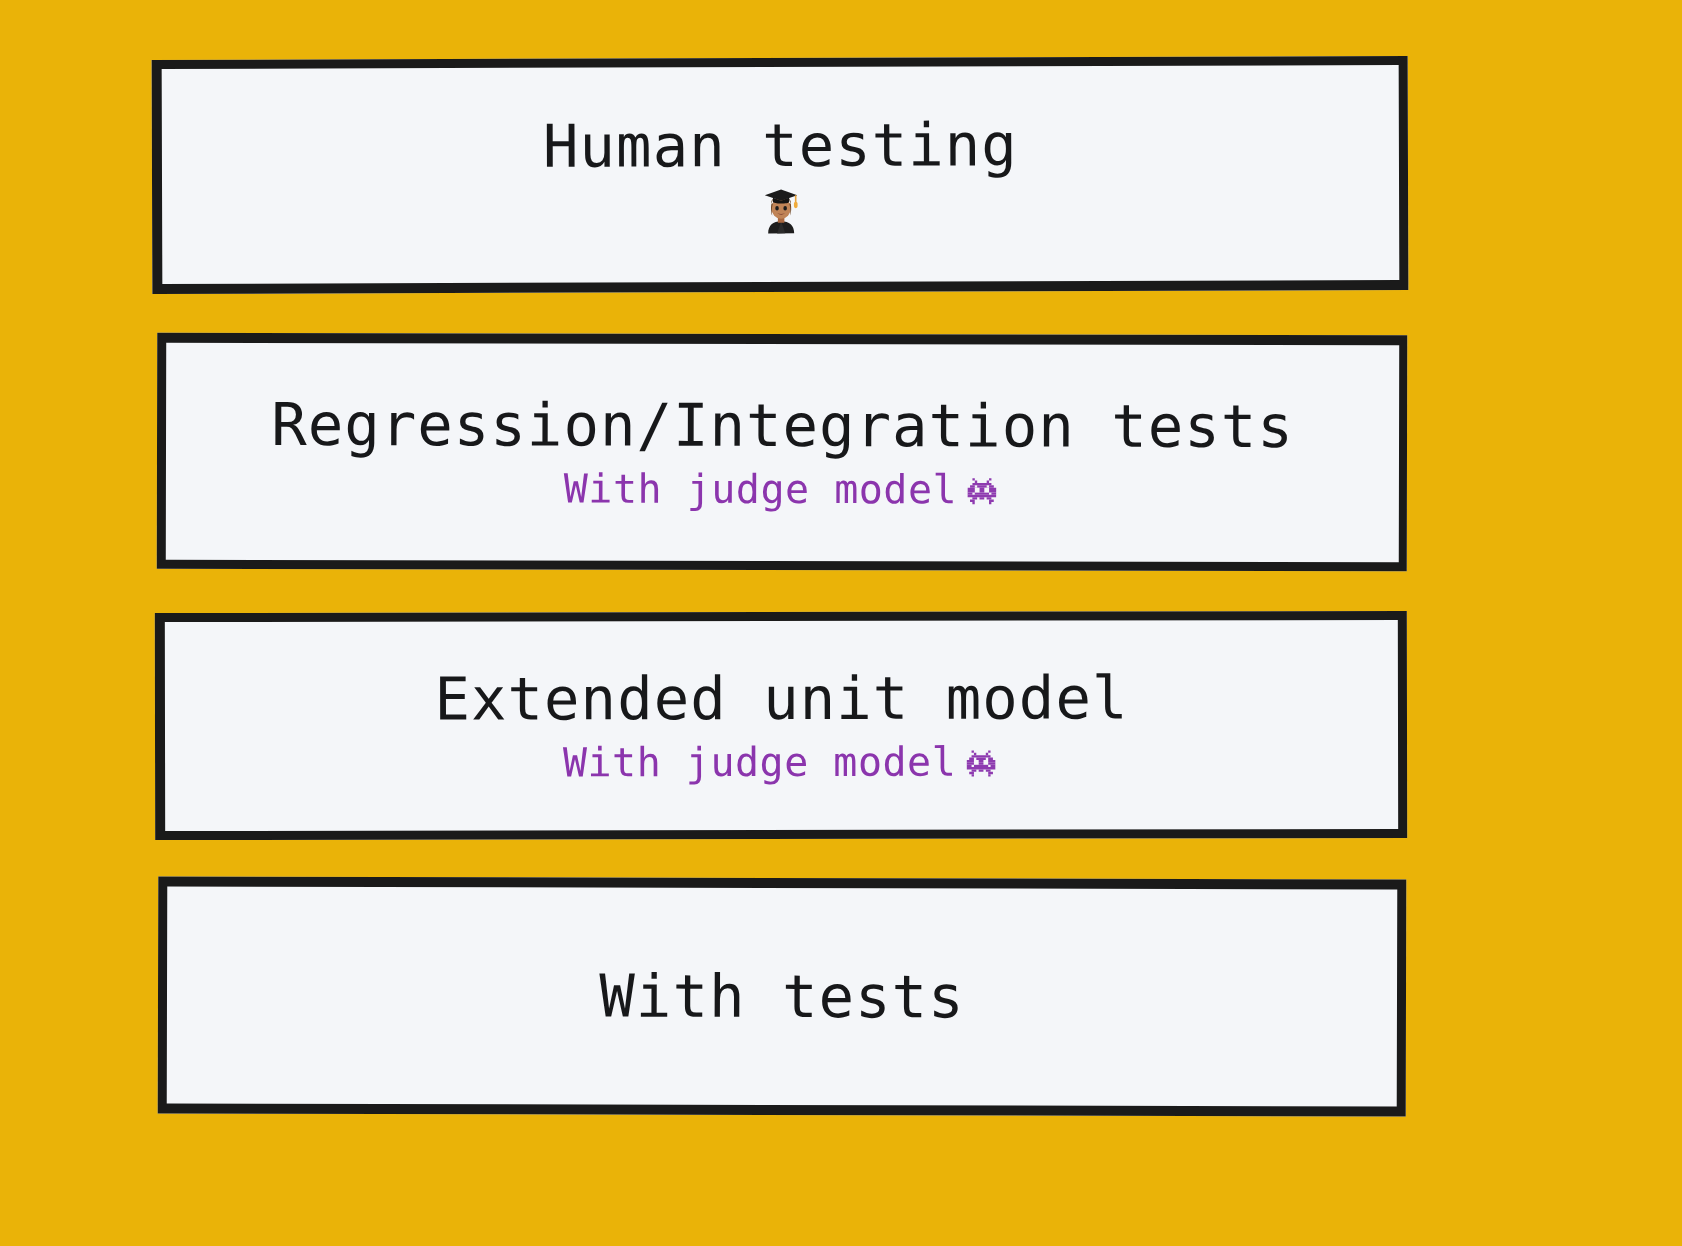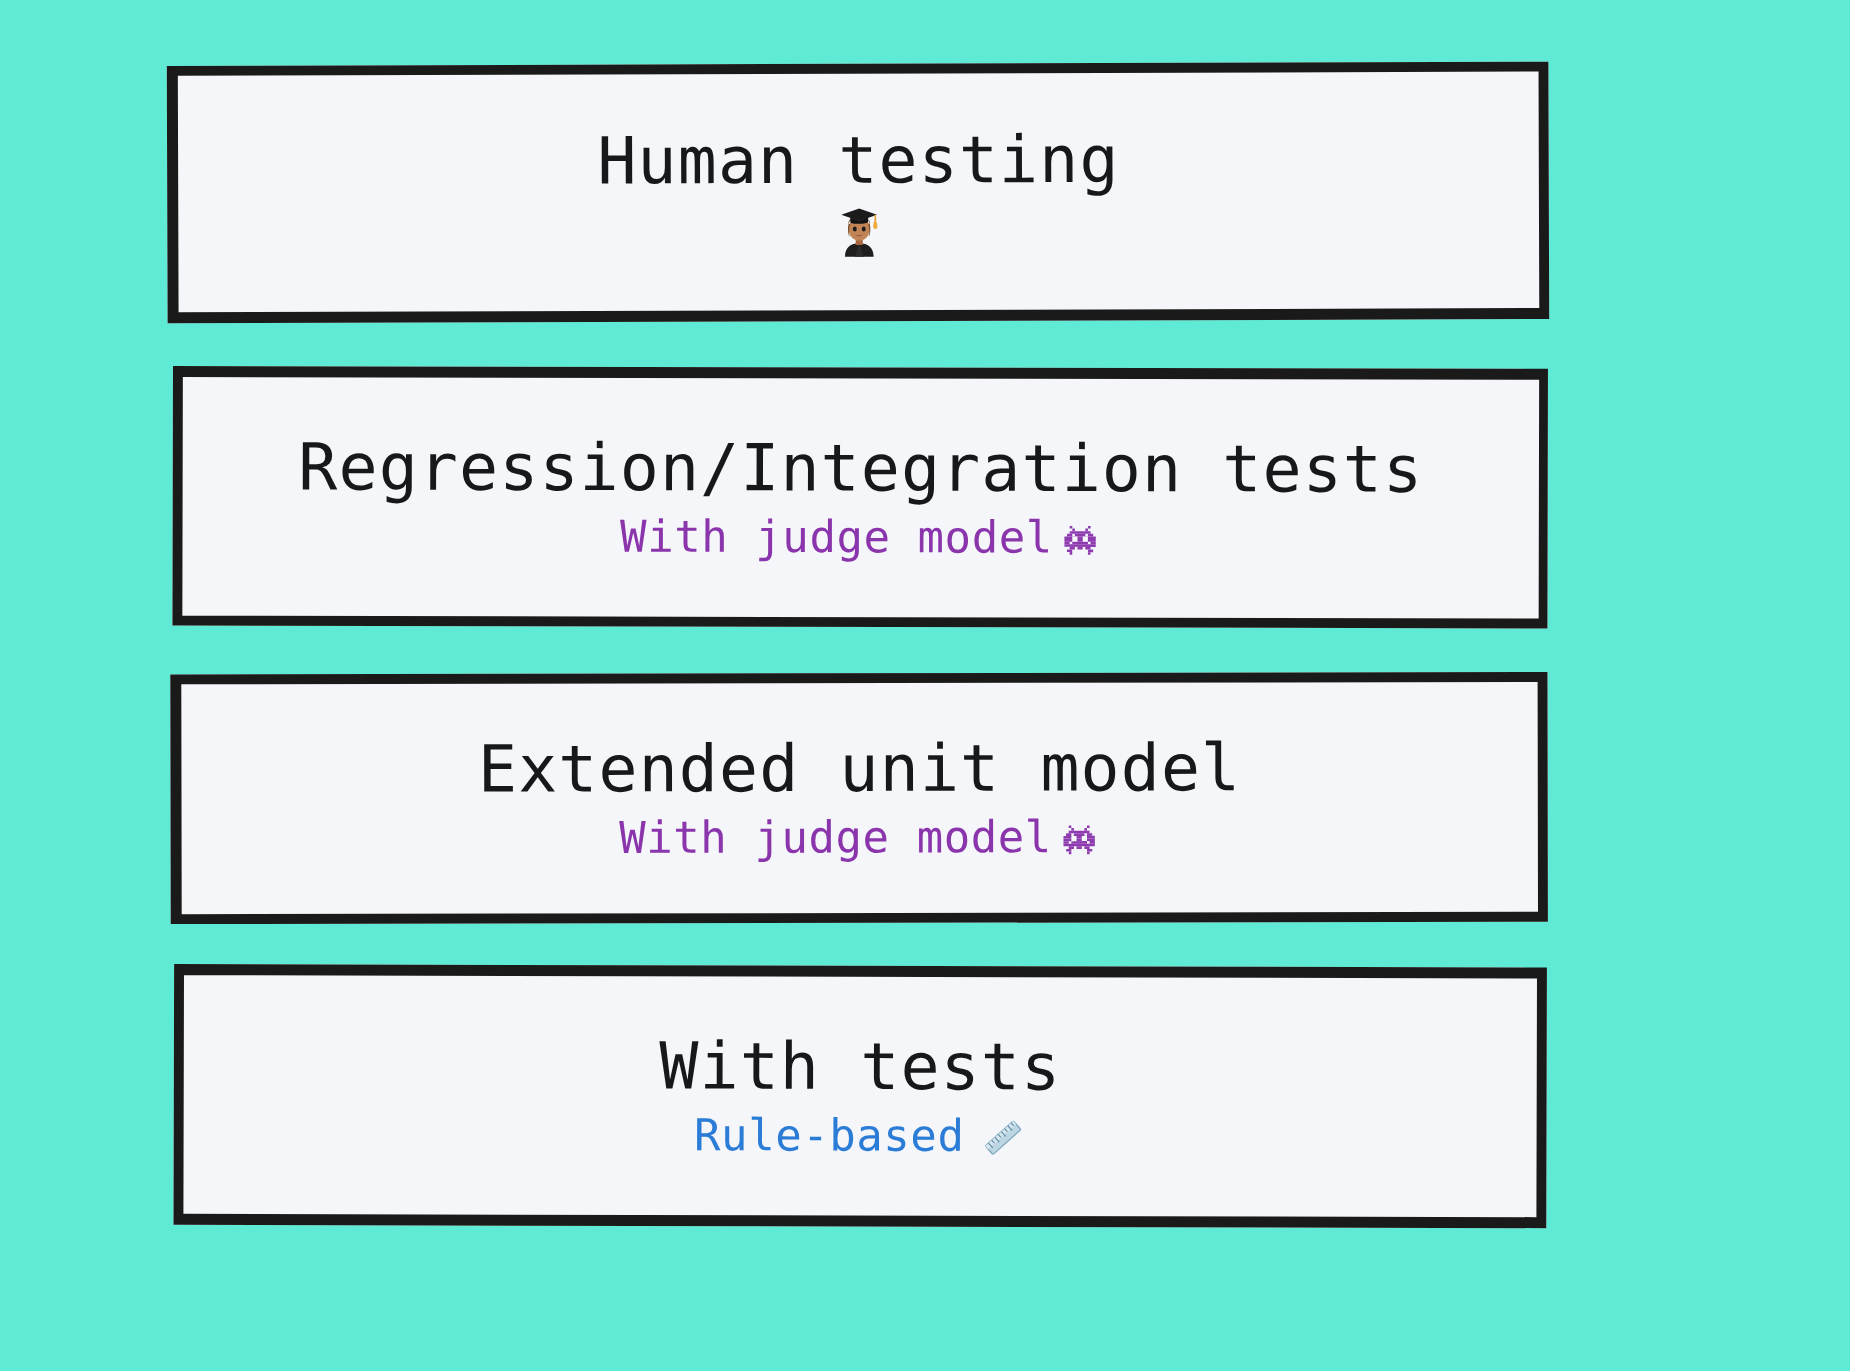--- a/index.html
+++ b/index.html
@@ -12,21 +12,21 @@
     width: 1682px;
     height: 1246px;
     overflow: hidden;
     font-family: "DejaVu Sans Mono", "Liberation Mono", monospace;
   }
 
   #canvas {
     position: relative;
     width: 1682px;
     height: 1246px;
-    background: #5eead4;
+    background: #eab308;
   }
 
   .layer-stack {
     position: absolute;
     left: 0;
     top: 0;
     width: 1682px;
     height: 1246px;
   }
 
@@ -236,38 +236,17 @@
               </g>
             </svg>
           </span>
         </div>
       </div>
     </div>
 
     <div class="layer-box b3">
       <div class="layer-inner">
         <div class="layer-title">With tests</div>
-        <div class="layer-subtitle rule">
-          <span>Rule-based</span>
-          <span class="sub-emoji ruler emoji-glyph">
-            <svg class="icon" width="42" height="42" viewBox="0 0 32 32" xmlns="http://www.w3.org/2000/svg">
-              <g transform="rotate(-42 16 16)">
-                <rect x="3" y="12" width="26" height="8" rx="1" fill="#bcd6e3" stroke="#7fa7bd" stroke-width="0.9"></rect>
-                <rect x="3" y="12" width="26" height="3" fill="#d7e7f0"></rect>
-                <g stroke="#5d8ba4" stroke-width="0.8">
-                  <line x1="6" y1="12" x2="6" y2="16.5"></line>
-                  <line x1="9" y1="12" x2="9" y2="14.8"></line>
-                  <line x1="12" y1="12" x2="12" y2="16.5"></line>
-                  <line x1="15" y1="12" x2="15" y2="14.8"></line>
-                  <line x1="18" y1="12" x2="18" y2="16.5"></line>
-                  <line x1="21" y1="12" x2="21" y2="14.8"></line>
-                  <line x1="24" y1="12" x2="24" y2="16.5"></line>
-                  <line x1="27" y1="12" x2="27" y2="14.8"></line>
-                </g>
-              </g>
-            </svg>
-          </span>
-        </div>
       </div>
     </div>
 
   </div>
 </div>
 
 </body></html>

